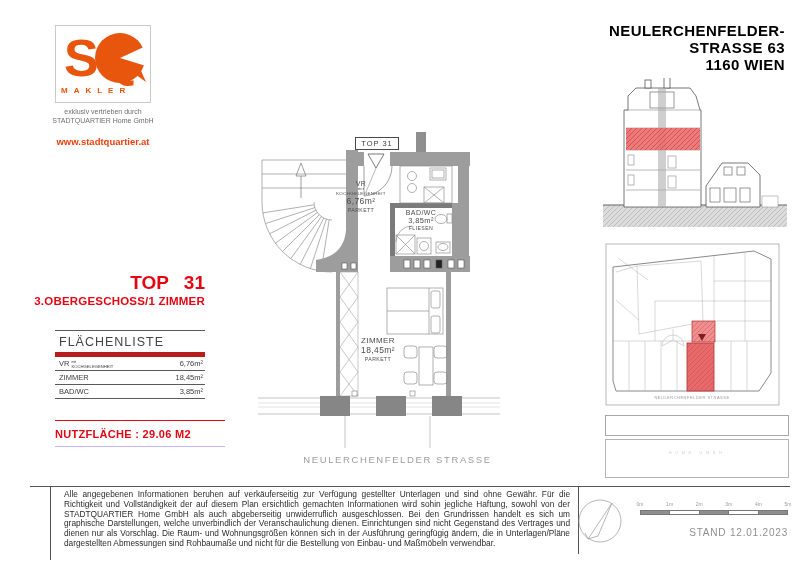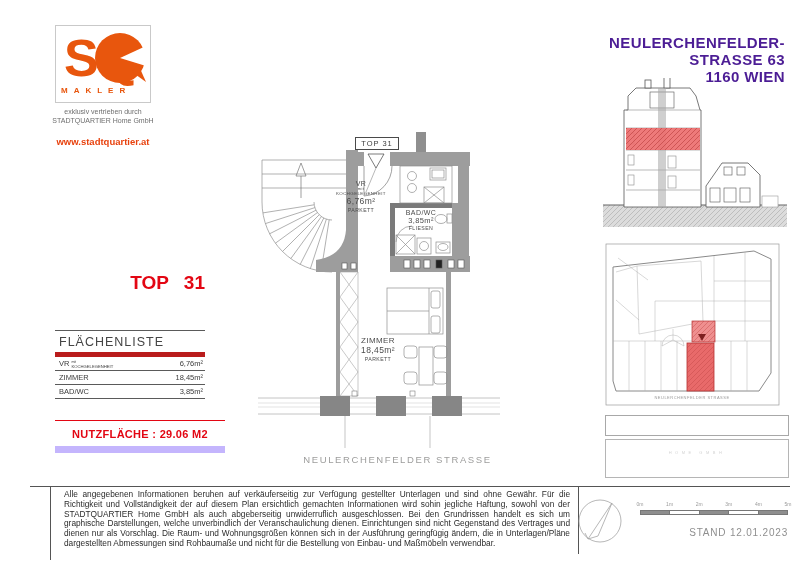--- a/index.html
+++ b/index.html
@@ -11,22 +11,22 @@
   .abs { position:absolute; }
 
   
   .logo-box { left:55px; top:25px; width:96px; height:78px; border:1px solid #c9c9c9; }
   .logo-makler { left:55px; top:86px; width:76px; text-align:center; color:#e8560d;
     font-size:8px; font-weight:bold; letter-spacing:6px; text-indent:6px; }
   .dist1 { left:30px; top:108px; width:146px; text-align:center; font-size:7px; color:#6e6e6e; }
   .dist2 { left:30px; top:117px; width:146px; text-align:center; font-size:7px; color:#6e6e6e; }
   .website { left:30px; top:136px; width:146px; text-align:center; font-size:9.5px;
     font-weight:bold; color:#e8420e; text-decoration:none; }
-  .title { right:15px; top:22px; width:260px; text-align:right; color:#4c1d95;
-    font-size:15px; font-weight:bold; line-height:17px; letter-spacing:0.4px;margin-top:12px; }
+  .title { right:15px; top:22px; width:260px; text-align:right; color:#000000;
+    font-size:15px; font-weight:bold; line-height:17px; letter-spacing:0.4px; }
 
   
   .top-label { left:40px; top:272px; width:165px; text-align:right; color:#e30613;
     font-size:19px; font-weight:bold; word-spacing:10px; }
   .floor-label { left:10px; top:295px; width:195px; text-align:right; color:#e30613;
     font-size:11.5px; font-weight:bold; letter-spacing:0.2px; }
 
   
   .fl-table { left:55px; top:330px; width:150px; color:#3c3c3c; }
   .fl-title { border-top:1px solid #5a5a5a; border-bottom:5px solid #b91c1c;
@@ -34,21 +34,21 @@
   .fl-row { display:flex; justify-content:space-between; align-items:flex-end;
     border-bottom:1px solid #5a5a5a; font-size:7.5px; padding:2px 2px 2px 4px; }
   .fl-note { display:inline-block; vertical-align:bottom; line-height:3.5px;
     margin-left:2px; }
   .fl-note .n1 { font-size:3.5px; display:block; }
   .fl-note .n2 { font-size:4.2px; display:block; }
   .fl-val { font-size:7.5px; }
 
   
   .nutz { left:55px; top:420px; width:170px; border-top:1px solid #e30613;
-    border-bottom:7px solid #c4b5fd; padding:7px 0 6px 0; text-align:center;
+    border-bottom:1px solid #c4b5fd; padding:7px 0 6px 0; 
     color:#e30613; font-size:11px; font-weight:bold; letter-spacing:0.3px; }
 
   
   .plan-label { text-align:center; color:#4c4c4c; letter-spacing:0.4px; }
   .plan-label .rm { font-size:7px; }
   .plan-label .nt1 { font-size:4px; line-height:4px; }
   .plan-label .nt2 { font-size:4.4px; line-height:5px; }
   .plan-label .ar { font-size:8.5px; line-height:11px; }
   .plan-label .flr { font-size:5.2px; line-height:7px; }
   .top-marker { left:355px; top:137px; width:44px; border:1px solid #4a4a4a;
@@ -99,20 +99,21 @@
   <div class="abs dist2">STADTQUARTIER Home GmbH</div>
   <a href="#" class="abs website">www.stadtquartier.at</a>
 
   <div class="abs title">
     <div>NEULERCHENFELDER-</div>
     <div>STRASSE 63</div>
     <div>1160 WIEN</div>
   </div>
 
   <div class="abs top-label">TOP 31</div>
+  <div class="abs floor-label">3.OBERGESCHOSS/1 ZIMMER</div>
 
   <div class="abs fl-table">
     <div class="fl-title">FLÄCHENLISTE</div>
     <div class="fl-row">
       <span>
         <span>VR</span><span class="fl-note"><span class="n1">mit</span><span class="n2">KOCHGELEGENHEIT</span></span>
       </span>
       <span class="fl-val">6,76m²</span>
     </div>
     <div class="fl-row">

